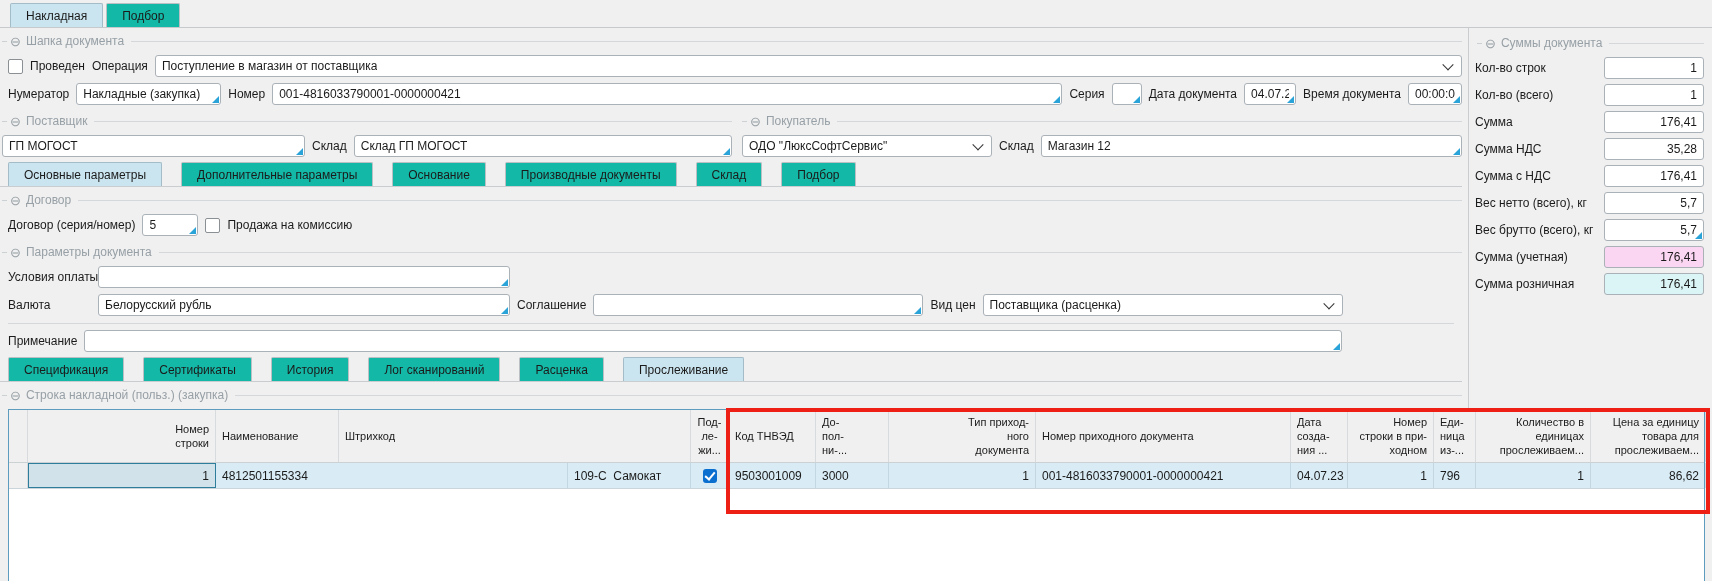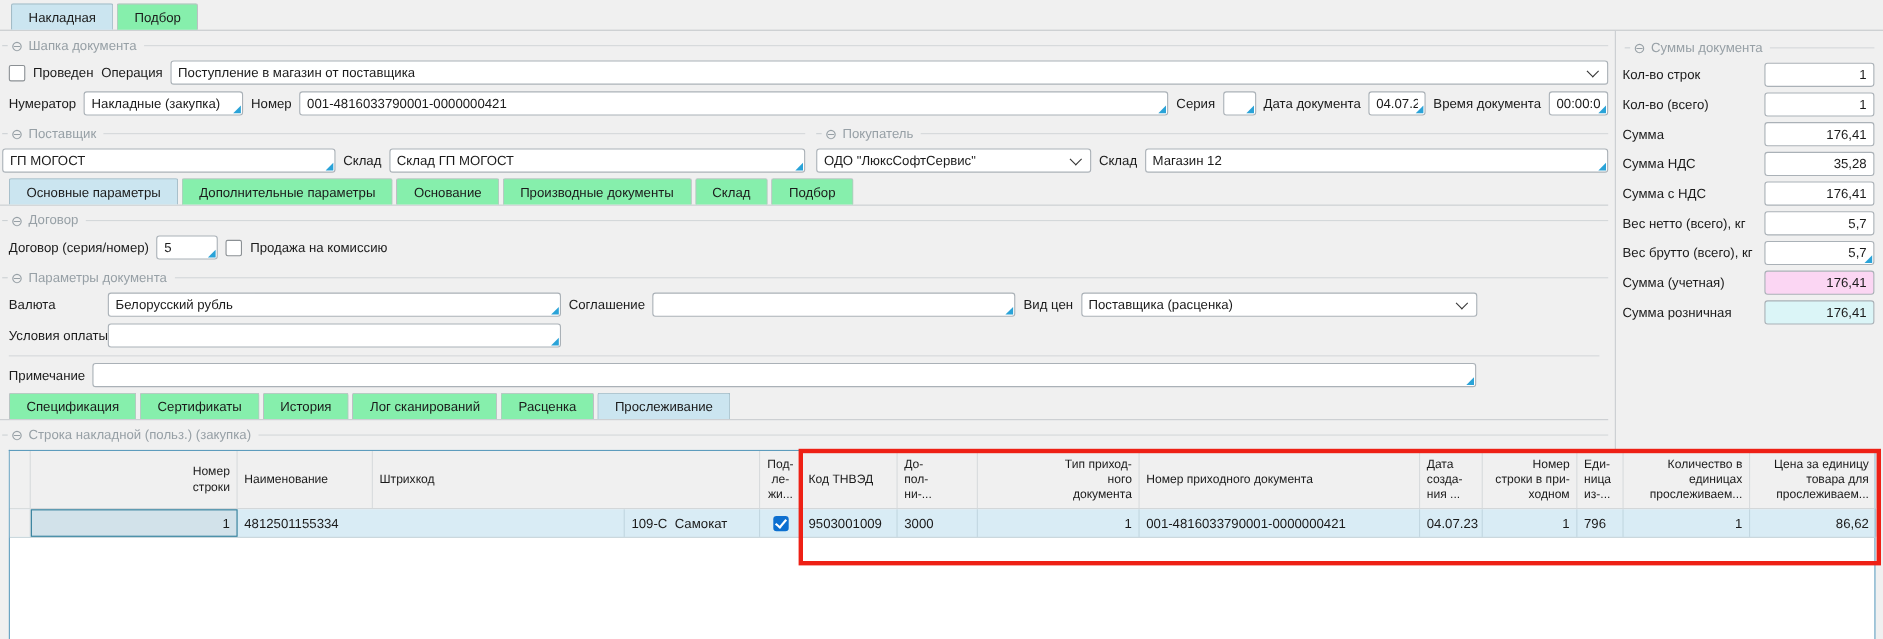--- a/index.html
+++ b/index.html
@@ -5,23 +5,23 @@
   html,body{margin:0;padding:0;background:#e8e8e8;}
   .app{
     width:1712px;height:581px;background:#f0f0f0;position:relative;overflow:hidden;
     font-family:"Liberation Sans",sans-serif;font-size:12px;color:#1b1b1b;
     box-sizing:border-box;
   }
   
   .topbar{display:flex;align-items:flex-start;padding:3px 0 0 10px;height:28px;
     box-sizing:border-box;border-bottom:1px solid #c6cacc;}
   .tabbar{display:flex;align-items:flex-end;padding:2px 0 0 8px;height:27px;
-    box-sizing:border-box;border-bottom:1px solid #c9cdd0;flex:none;}
+    box-sizing:border-box;border-bottom:1px solid #c9cdd0;flex:none;gap:16px;}
   .tab{display:flex;align-items:center;height:24px;padding:0 15px;margin-right:3px;
-    background:#86efac;border:1px solid #bcc0c4;border-bottom:none;
+    background:#14b8a6;border:1px solid #bcc0c4;border-bottom:none;
     border-radius:2px 2px 0 0;white-space:nowrap;cursor:default;box-sizing:border-box;}
   .tab.active{background:var(--active-tab,#cbe5f0);border-color:#a3bcc7;}
   
   .content{display:flex;height:553px;}
   .main{width:1468px;box-sizing:border-box;display:flex;flex-direction:column;
     padding-right:6px;position:relative;}
   .side{flex:1;border-left:1px solid #c9cdd0;box-sizing:border-box;padding:2px 8px 0 6px;}
   
   .ghead{display:flex;align-items:center;color:#97a0a6;height:18px;margin:4px 0 2px 2px;
     white-space:nowrap;flex:none;}
@@ -194,38 +194,38 @@
         <span class="lbl">Продажа на комиссию</span>
       </div>
 
       <div class="ghead">
         <span class="dash"></span>
         <span class="gicon">⊖</span>
         <span>Параметры документа</span>
         <span class="gline"></span>
       </div>
       <div class="frow">
+        <span class="lblw">Условия оплаты</span>
+        <div class="field grip" style="width:412px">
+          <span class="val"></span>
+        </div>
+      </div>
+      <div class="frow">
         <span class="lblw">Валюта</span>
         <div class="field grip" style="width:412px">
           <span class="val">Белорусский рубль</span>
         </div>
         <span class="lbl">Соглашение</span>
         <div class="field grip" style="width:330px">
           <span class="val"></span>
         </div>
         <span class="lbl">Вид цен</span>
         <div class="field combo" style="width:360px">
           <span class="val">Поставщика (расценка)</span>
           <span class="chev"></span>
-        </div>
-      </div>
-      <div class="frow">
-        <span class="lblw">Условия оплаты</span>
-        <div class="field grip" style="width:412px">
-          <span class="val"></span>
         </div>
       </div>
 
       <div class="hdiv"></div>
 
       <div class="frow">
         <span class="lbl">Примечание</span>
         <div class="field grip" style="width:1258px">
           <span class="val"></span>
         </div>

